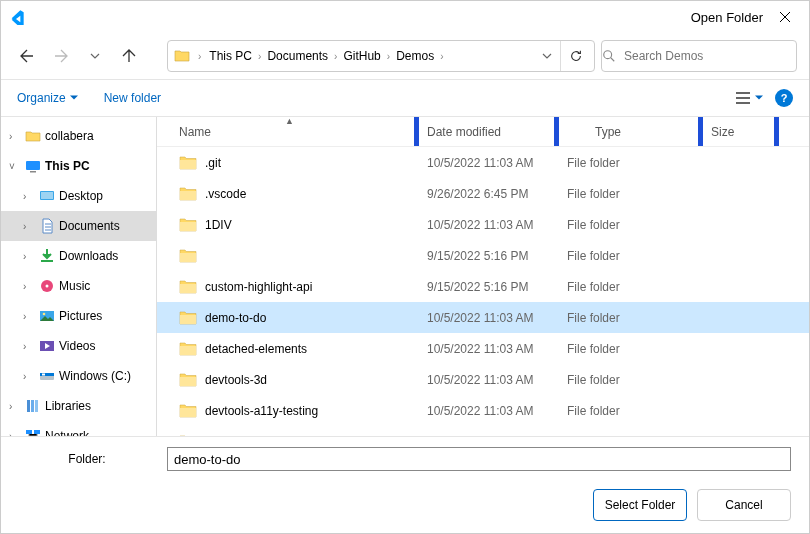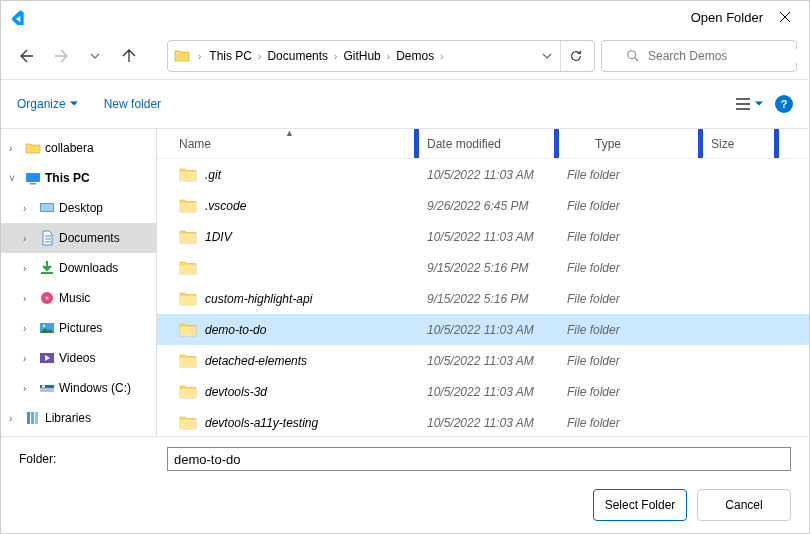--- a/index.html
+++ b/index.html
@@ -71,31 +71,31 @@
   width: 30px; height: 30px;
   border-left: 1px solid #ddd;
   display: flex; align-items: center; justify-content: center;
   color: #333;
 }
 .searchbox {
   width: 196px; height: 32px;
   border: 1px solid #ccc;
   border-radius: 4px;
   display: flex; align-items: center;
-  padding: 0 24px;
+  padding: 0 0;
   gap: 8px;
   color: #666;
 }
 .searchbox input {
   border: none; outline: none; flex: 1; font-size: 12px;
 }
 
 
 .toolbar {
-  height: 50px;
+  height: 38px;
   border-top: 1px solid #e5e5e5;
   border-bottom: 1px solid #e5e5e5;
   display: flex;
   align-items: center;
   padding: 0 16px;
   gap: 26px;
   background: #fff;
 }
 .toolbar .organize { color: #0067c0; display: flex; align-items: center; gap: 4px; }
 .toolbar .newfolder { color: #0067c0; }
@@ -152,37 +152,37 @@
 .col-size { flex: 0 0 76px; }
 .colhdr .sort-ind { position: absolute; left: 128px; top: -1px; font-size: 9px; color: #666; }
 
 .filelist { flex: 1; overflow-y: auto; }
 .filerow {
   height: 31px;
   display: flex; align-items: center;
   padding-left: 14px;
 }
 .filerow.selected { background: #cce8ff; }
-.filerow .cell { padding: 0 8px; font-style: italic; }
+.filerow .cell { padding: 0 8px; }
 .filerow .cell-name { flex: 0 0 248px; display: flex; align-items: center; gap: 8px; white-space: nowrap; }
 .filerow .cell-date { flex: 0 0 140px; color: #666; white-space: nowrap;}
 .filerow .cell-type { flex: 0 0 116px; color: #666; }
 .filerow .cell-size { flex: 0 0 76px; color: #666; }
 .folder-ic { width: 18px; height: 15px; flex-shrink: 0; }
 
 
 .bottom {
   border-top: 1px solid #e5e5e5;
   padding: 10px 18px 12px;
 }
 .folder-row {
   display: flex; align-items: center; gap: 8px;
   margin-bottom: 18px;
 }
-.folder-row label { width: 140px; text-align: left; padding-right: 4px; }
+.folder-row label { width: 140px; text-align: center; padding-right: 4px; }
 .folder-row input {
   flex: 1; height: 24px;
   border: 1px solid #888;
   padding: 0 6px;
   font-size: 13px;
 }
 .btnrow {
   display: flex; justify-content: flex-end; gap: 10px;
 }
 .btn {

